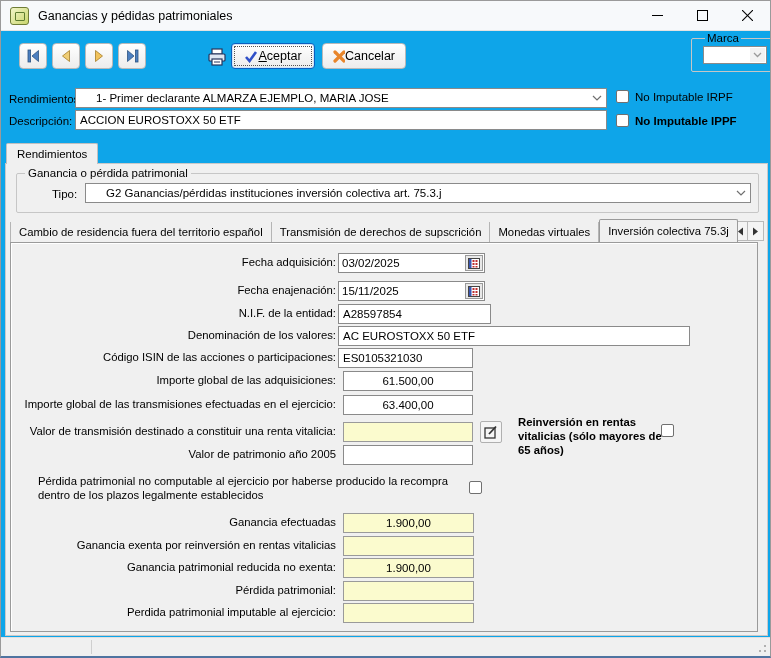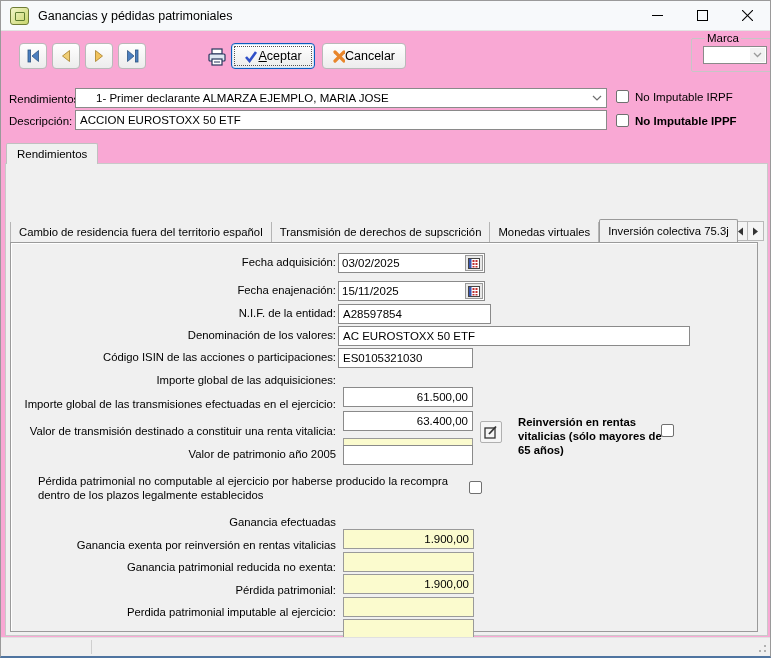--- a/index.html
+++ b/index.html
@@ -1,19 +1,19 @@
 <!DOCTYPE html>
 <html><head>
 <meta charset="utf-8">
 <style>
   * { margin:0; padding:0; box-sizing:border-box; }
   html,body { width:771px; height:658px; }
   body { font-family:"Liberation Sans", sans-serif; font-size:12px; color:#000; background:#d8d8d8; }
 
-  .window { position:relative; width:771px; height:658px; background:#f9a8d4;
+  .window { position:relative; width:771px; height:658px; background:#0ea5e9;
             border:1px solid #9a9a9a; border-bottom:2px solid #4f74a0; overflow:hidden; }
 
   
   .titlebar { position:absolute; left:0; top:0; right:0; height:30px; background:#f7f9fb;
               border-bottom:1px solid #e3e3e3; display:flex; align-items:center; }
   .app-icon { width:19px; height:18px; margin-left:9px; border:1px solid #6f7d36; border-radius:3px;
               background:linear-gradient(135deg,#f2f5c8,#c9d66e); position:relative; }
   .app-icon::after{ content:""; position:absolute; left:4px; top:4px; width:8px; height:7px;
               border:1.5px solid #5d7c2f; border-radius:1px; }
   .title-text { margin-left:9px; font-size:12.5px; }
@@ -74,21 +74,21 @@
                display:flex; align-items:center; justify-content:center; }
   .tab-arrow + .tab-arrow { border-left:none; }
 
   
   .panel { position:absolute; left:4px; top:78px; width:748px; height:390px; background:#f0f0f0;
            border:1px solid #9a9a9a; box-shadow:inset 1px 1px 0 #ffffff; }
   .lbl { position:absolute; right:421px; white-space:nowrap; font-size:11.3px;margin-left:27px; }
   .fld { position:absolute; border:1px solid #8a8a8a; height:20px; background:#fff;
          font-family:"Liberation Sans",sans-serif; font-size:11.5px; padding:0 4px; }
   .fld.yellow { background:#fbfbce; border-color:#9a9a9a; }
-  .fld.num { text-align:right;margin-top:16px; }
+  .fld.num { text-align:center; }
   .datewrap { position:absolute; width:147px; height:20px; border:1px solid #8a8a8a; background:#fff;
               display:flex; align-items:center; }
   .datewrap input { flex:1; border:none; background:transparent; font-family:"Liberation Sans",sans-serif;
                     font-size:11.5px; padding:0 3px; min-width:0; }
   .calbtn { width:18px; height:16px; margin-right:1px; border:1px solid #9a9a9a; background:#e8e8e8;
             display:flex; align-items:center; justify-content:center; }
   .editbtn { position:absolute; width:22px; height:22px; border:1px solid #b0b0b0; background:#f5f5f5;
              border-radius:2px; display:flex; align-items:center; justify-content:center; }
   .wraptext { position:absolute; font-size:11.3px; line-height:14px; }
 
@@ -207,20 +207,32 @@
   <div class="hlabel" style="left:8px; top:114px">Descripción:</div>
   <input class="tinput" style="left: 74px; top: 109px; width: 532px;" readonly="" value="ACCION EUROSTOXX 50 ETF">
   <div class="cbrow bold" style="left:615px; top:113px">
     <span class="cb"></span>
     <span>No Imputable IPPF</span>
   </div>
 
   <div class="otab">Rendimientos</div>
   <div class="otabpage">
 
+    <fieldset class="gp">
+      <legend>Ganancia o pérdida patrimonial</legend>
+      <div class="hlabel" style="left:35px; top:9px">Tipo:</div>
+      <div class="combo" style="left:68px; top:4px; width:666px">
+        <span>G2 Ganancias/pérdidas instituciones inversión colectiva art. 75.3.j</span>
+        <span class="chev">
+          <svg width="10" height="7">
+              <polyline points="1,1 5,5 9,1" fill="none" stroke="#707070" stroke-width="1.2"></polyline>
+            </svg>
+        </span>
+      </div>
+    </fieldset>
 
     <div class="itabs">
       <div class="itab first">Cambio de residencia fuera del territorio español</div>
       <div class="itab">Transmisión de derechos de supscrición</div>
       <div class="itab">Monedas virtuales</div>
       <div class="itab active">Inversión colectiva 75.3j</div>
     </div>
     <div class="tab-arrows">
       <div class="tab-arrow">
         <svg width="7" height="9">

